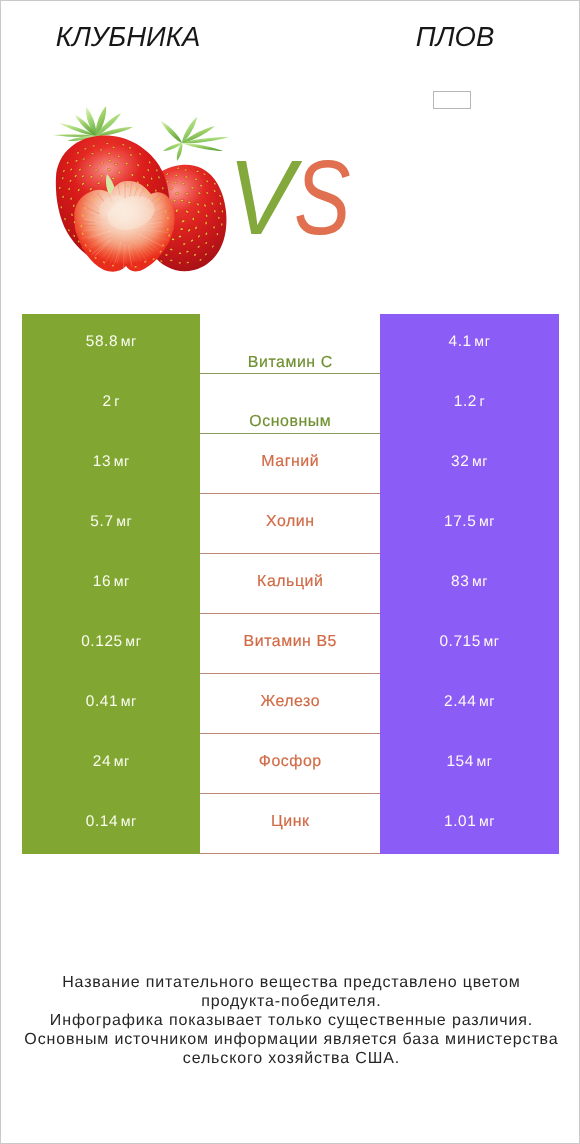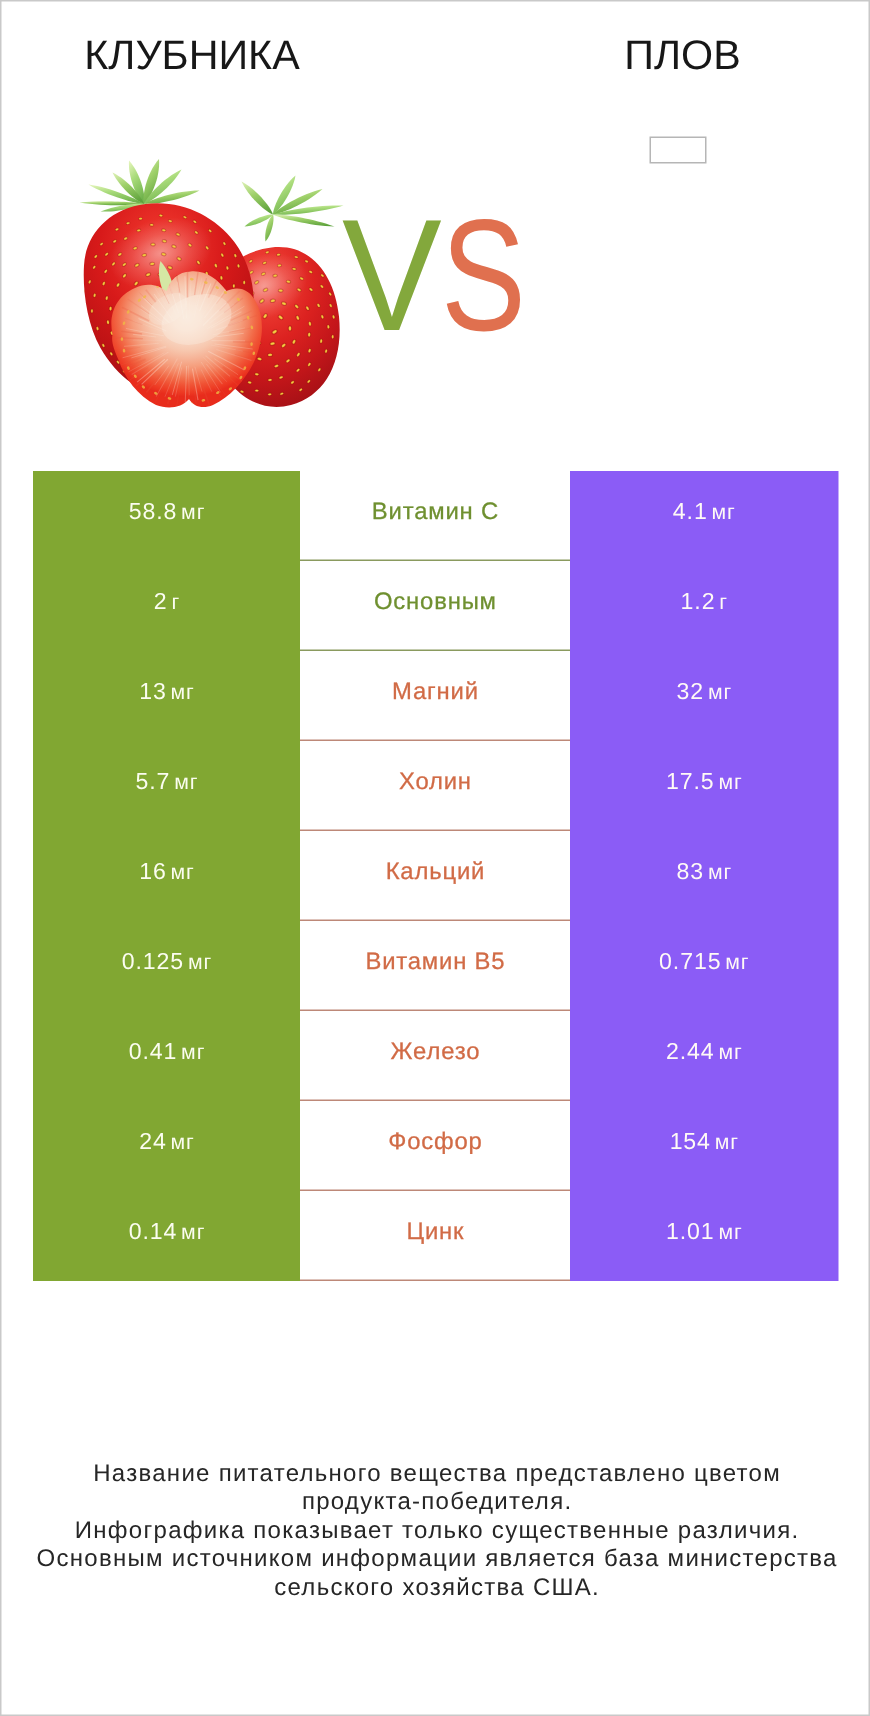--- a/index.html
+++ b/index.html
@@ -4,55 +4,55 @@
 <title>compare</title>
 <style>
 html,body{margin:0;padding:0;}
 body{width:580px;height:1144px;background:#ffffff;
      font-family:"Liberation Sans","DejaVu Sans",sans-serif;
      -webkit-font-smoothing:antialiased;text-rendering:geometricPrecision;}
 .page{position:relative;width:580px;height:1144px;box-sizing:border-box;
       border:1px solid #c9c9c9;background:#fff;overflow:hidden;}
 
 
-.titles{position:absolute;left:0;top:0;width:580px;height:60px;}
+.titles{position:absolute;left:0;top:0;width:580px;height:60px;font-style:italic;}
 .title{position:absolute;top:19.5px;font-size:27.5px;line-height:32px;color:#171717;
        font-weight:400;text-align:center;letter-spacing:0px;}
 .title.left{left:-18px;width:290px;}
 .title.right{left:309px;width:290px;}
 
 .hero{position:absolute;left:0;top:60px;width:580px;height:240px;}
 .hero-left{position:absolute;left:0;top:0;width:290px;height:240px;}
 .hero-right{position:absolute;left:290px;top:0;width:290px;height:240px;}
 .berry{position:absolute;left:50px;top:40px;width:180px;height:180px;}
 .berry svg{display:block;}
 .brokenimg{position:absolute;left:142px;top:30px;width:38px;height:18px;
            border:1px solid #b6b6b6;background:#fff;box-sizing:border-box;}
-.vs{position:absolute;left:0;top:0;width:572px;height:300px;pointer-events:none;}
+.vs{position:absolute;left:0;top:14px;width:572px;height:300px;pointer-events:none;font-style:italic;}
 .vs-text{position:absolute;left:226.5px;top:130.4px;font-size:106px;line-height:106px;
          font-weight:400;letter-spacing:-4.4px;white-space:nowrap;
          font-family:"Liberation Sans","DejaVu Sans",sans-serif;}
 .vs-v{color:#83a83c;display:inline-block;transform:scaleX(0.94);transform-origin:left center;}
 .vs-s{color:#e0704f;display:inline-block;transform:scaleX(0.80);transform-origin:left center;}
 
 
 .table{position:absolute;left:21.4px;top:313.0px;width:536.4px;}
 .row{position:relative;height:58.4px;margin-bottom:1.6px;display:flex;}
 .cell{height:60px;display:flex;align-items:center;justify-content:center;
       box-sizing:border-box;}
 .cell.left{width:177.9px;}
 .cell.mid{width:180px;background:#fff;}
 .cell.right{width:178.5px;}
 .cell.left{background:#81a732;}
 .cell.right{background:#8b5cf6;}
 .val{position:relative;top:-2px;color:#fbfdf0;font-size:15.4px;font-weight:400;letter-spacing:0.6px;white-space:nowrap;}
 .val .u{font-size:14.2px;font-weight:400;margin-left:2.6px;letter-spacing:0.6px;}
 .cell.right .val{color:#fffaf6;}
 .lbl{position:relative;top:-1.5px;font-size:15.9px;font-weight:400;letter-spacing:0.55px;white-space:nowrap;}
-.mid.win-green{border-bottom:1px solid #8a9a5e;}
+.mid.win-green{border-bottom:1px solid #8a9a5e;align-items:flex-end;}
 .mid.win-orange{border-bottom:1px solid #bd8878;}
 .win-green .lbl{color:#6f9030;-webkit-text-stroke:0.18px #6f9030;}
 .win-orange .lbl{color:#d16b46;-webkit-text-stroke:0.18px #d16b46;}
 
 
 .footer{position:absolute;left:0;top:972.9px;width:580px;text-align:center;
         font-size:16px;line-height:18.98px;letter-spacing:0.85px;color:#262626;}
 .footer div{white-space:nowrap;text-indent:0.85px;}
 </style>
 </head>

